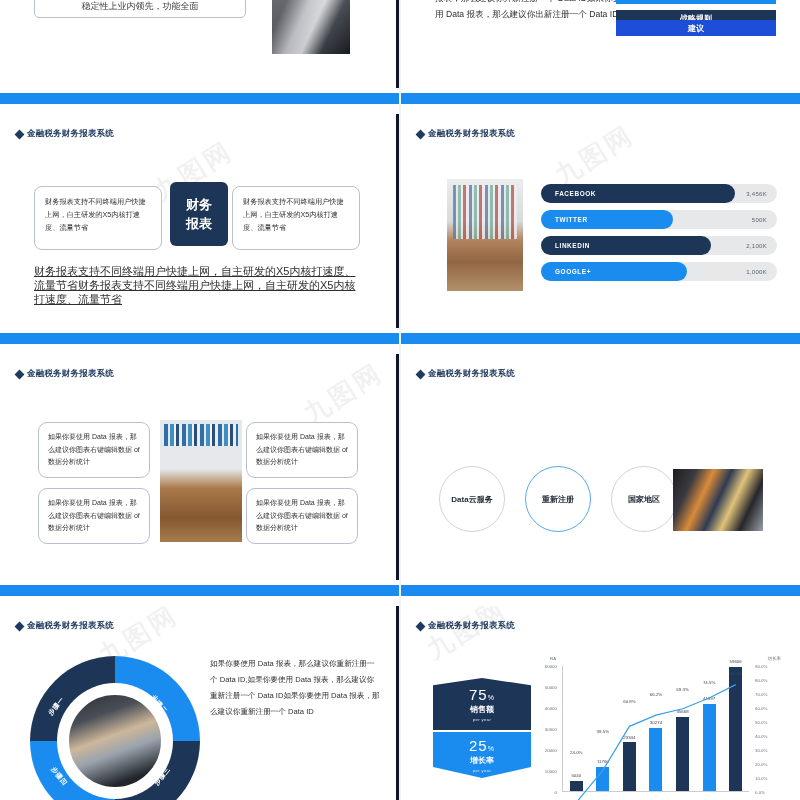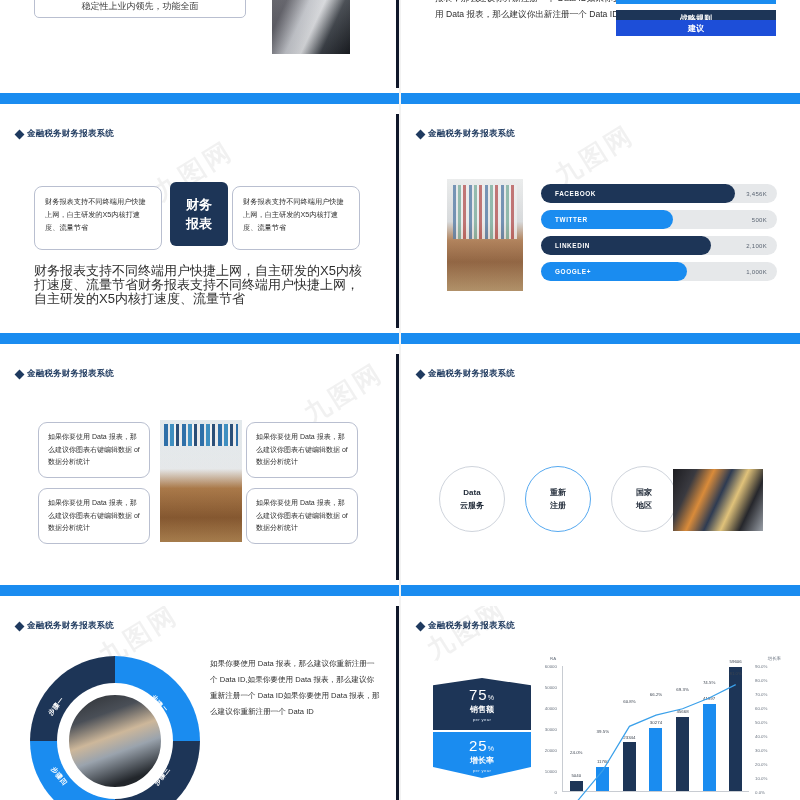--- a/index.html
+++ b/index.html
@@ -97,21 +97,21 @@
   .r2 .cbox.l { left: 34px; }
   .r2 .cbox.r { left: 232px; }
   .r2 .center {
     position: absolute; left: 170px; top: 68px; width: 58px; height: 64px;
     background: #1d3557; border-radius: 6px;
     display: flex; flex-direction: column; align-items: center; justify-content: center;
     color:#fff; font-weight: bold; font-size: 13px; line-height: 19px;
   }
   .r2 .foot {
     position: absolute; left: 34px; top: 150px; width: 330px;
-    font-size: 13px; line-height: 14px; color:#2f2f2f;
+    font-size: 11px; line-height: 14px; color:#2f2f2f;text-decoration:underline;
   }
 
   
   .r2 .photo2 {
     position: absolute; left: 46px; top: 65px; width: 76px; height: 112px;
     background:
       linear-gradient(0deg, rgba(0,0,0,.12), rgba(255,255,255,.12)),
       linear-gradient(180deg,#e8eaea 0%,#dfe2e4 38%,#b9855a 55%,#9d6b44 74%,#c9a578 100%);
     background-size: cover;
   }
@@ -166,21 +166,21 @@
 
   
   .r3 .para {
     position: absolute; left: 44px; top: 60px; width: 324px;
     font-size: 7.4px; line-height: 15px; color:#2f2f2f;
   }
   .r3 .circles { position: absolute; left: 38px; top: 112px; display: flex; gap: 20px; }
   .ccircle {
     width: 66px; height: 66px; border-radius: 50%;
     border: 1px solid #cfd4dc; background:#fff;
-    display:flex; flex-direction:column; align-items:center; justify-content:center;
+    display:flex; flex-direction:row; align-items:center; justify-content:center;
     font-size: 8px; font-weight: bold; color:#1f2937; line-height: 13px;
   }
   .ccircle.accent { border-color: #56a9f0; }
   .r3 .photo4 {
     position: absolute; left: 272px; top: 115px; width: 90px; height: 62px;
     background:
       linear-gradient(115deg,#1c1c20 0%,#3a3a40 20%,#d98b3a 35%,#2e3b52 50%,#e0c27a 64%,#26272c 80%,#9aa0a8 100%);
   }
 
   

